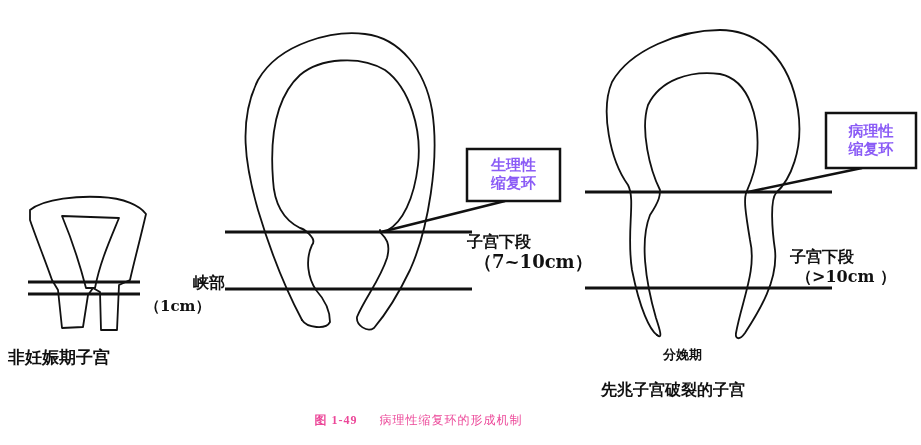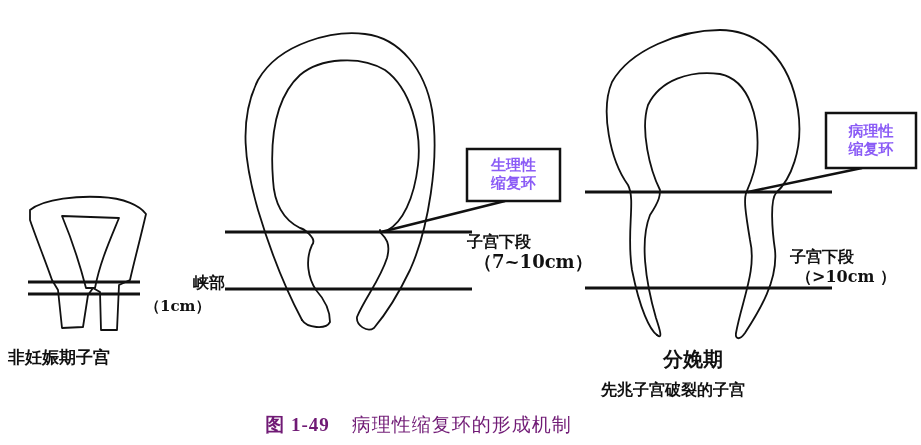--- a/index.html
+++ b/index.html
@@ -1,19 +1,19 @@
 <!DOCTYPE html>
 <html><head>
 <meta charset="utf-8">
 <style>
   html, body { margin: 0; padding: 0; background: #ffffff; }
   .canvas { position: relative; width: 921px; height: 445px; background: #ffffff; overflow: hidden; }
   svg.figure { position: absolute; left: 0; top: 0; }
   .lbl { position: absolute; font-family: "DejaVu Serif", "Liberation Serif", serif; font-weight: bold; color: #111; white-space: nowrap; line-height: 1.1; }
-  .caption { position: absolute; left: 0; width: 837px; top: 412px; text-align: center; font-family: "DejaVu Sans", "Liberation Sans", sans-serif; font-size: 19px; color: #701a75; letter-spacing: 1px; }
+  .caption { position: absolute; left: 0; width: 837px; top: 412px; text-align: center; font-family: "DejaVu Sans", "Liberation Sans", sans-serif; font-size: 12px; color: #ec4899; letter-spacing: 1px; }
   .caption .num { font-family: "Liberation Serif", serif; font-weight: bold; margin-right: 22px; }
   .box-text { position: absolute; font-family: "DejaVu Serif", "Liberation Serif", serif; font-weight: bold; font-size: 15px; line-height: 18px; color: #8b5cf6; text-align: center; }
 </style>
 </head>
 <body>
 
 <div class="canvas">
   <svg class="figure" width="921" height="445" viewBox="0 0 921 445">
     <g fill="none" stroke="#111" stroke-width="1.8" stroke-linejoin="round" stroke-linecap="round">
 
@@ -63,19 +63,19 @@
   </div>
   <div class="lbl" style="left:467px; top:233px; font-size:16px;">子宫下段</div>
   <div class="lbl" style="left:474px; top:252px; font-size:18px;">（7~10cm）</div>
 
   <div class="box-text" style="left:826px; top:122px; width:90px;">
     <div>病理性</div>
     <div>缩复环</div>
   </div>
   <div class="lbl" style="left:790px; top:248px; font-size:16px;">子宫下段</div>
   <div class="lbl" style="left:796px; top:268px; font-size:16px;">（&gt;10cm ）</div>
-  <div class="lbl" style="left:663px; top:348px; font-size:20px;">分娩期</div>
+  <div class="lbl" style="left:663px; top:348px; font-size:13px;">分娩期</div>
   <div class="lbl" style="left:601px; top:381px; font-size:16px;">先兆子宫破裂的子宫</div>
 
   <div class="caption">
     <span class="num">图 1-49</span><span>病理性缩复环的形成机制</span>
   </div>
 </div>
 
 </body></html>

